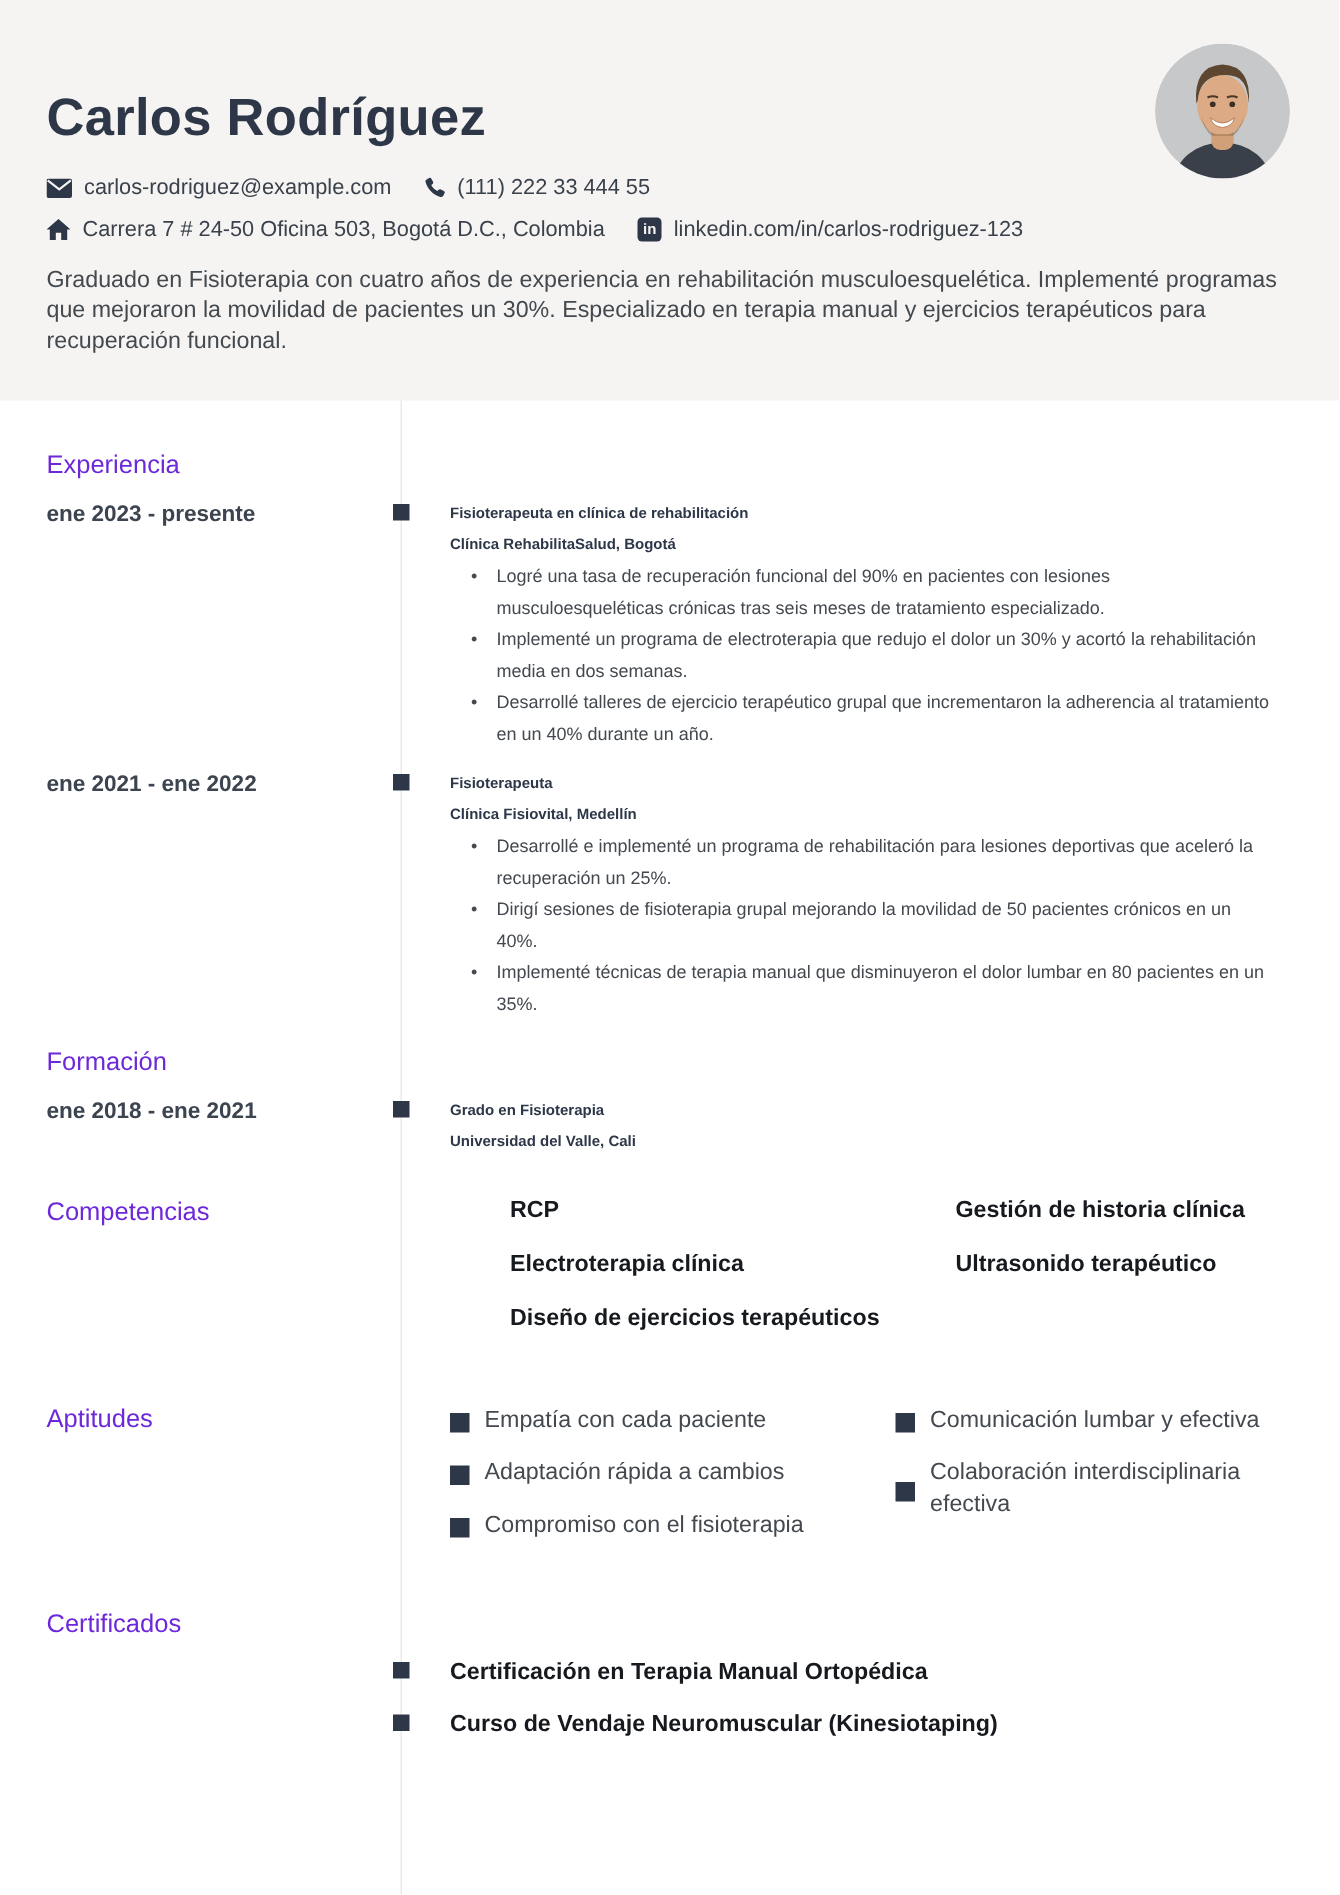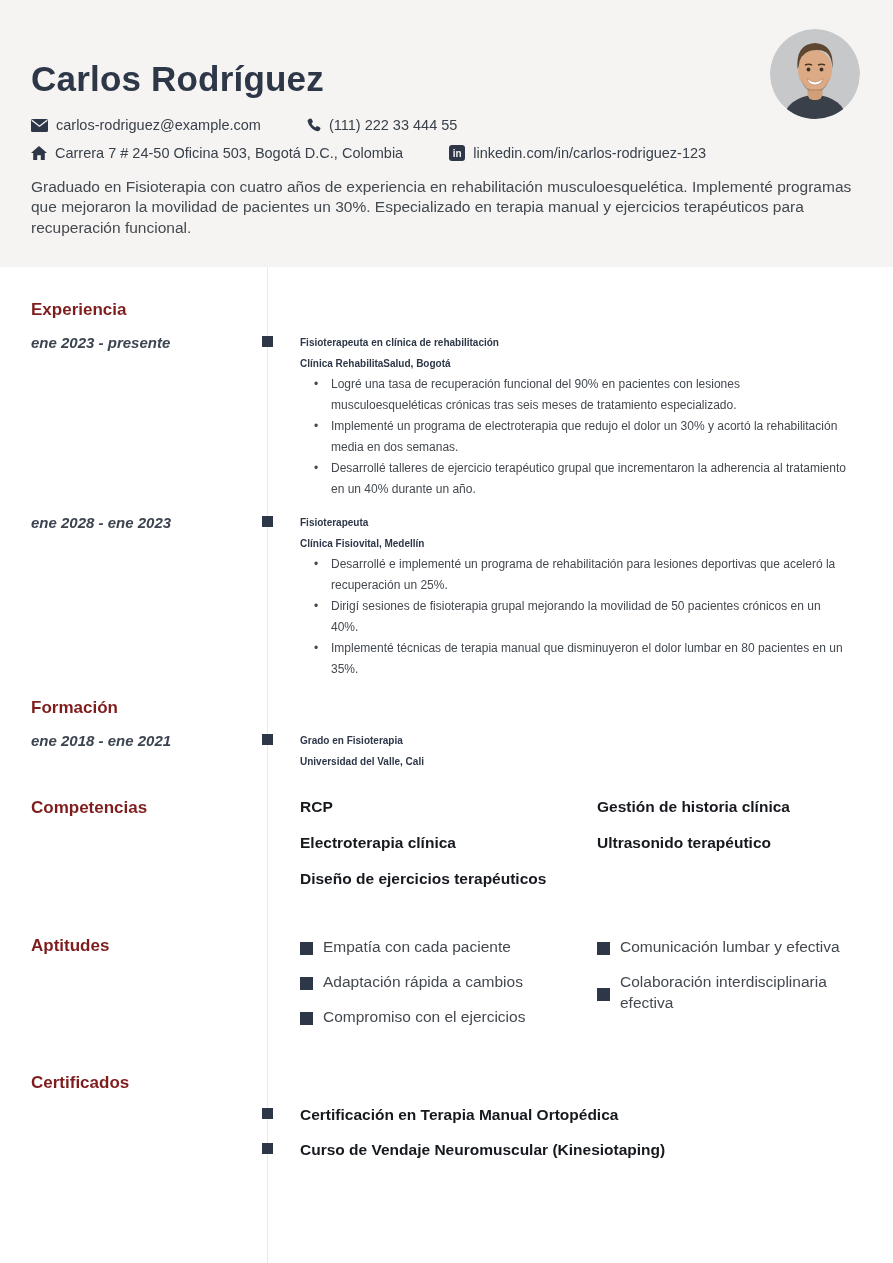--- a/index.html
+++ b/index.html
@@ -3,54 +3,54 @@
 <meta charset="utf-8">
 <style>
   * { box-sizing: border-box; }
   html, body { margin: 0; padding: 0; background: #ffffff; }
   body { font-family: "Liberation Sans", "DejaVu Sans", sans-serif; color: #43494f; }
   .page { width: 893px; height: 1263px; background: #ffffff; overflow: hidden; position: relative; }
 
   
   .header { background: #f5f4f2; height: 267px; padding: 61px 32px 0 31px; position: relative; }
   .name { font-size: 35px; font-weight: 700; color: #2d3748; line-height: 36px; margin: 0 0 20px 0; letter-spacing: 0.2px; }
-  .contact-row { display: flex; align-items: center; font-size: 14.5px; color: #3a414b; margin-bottom: 12px; gap: 24px; }
+  .contact-row { display: flex; align-items: center; font-size: 14.5px; color: #3a414b; margin-bottom: 12px; }
   .contact-item { display: flex; align-items: center; }
   .contact-item + .contact-item { margin-left: 22px; }
   .contact-item .ico { display: inline-flex; margin-right: 8px; flex: none; }
   .li-badge { width: 16px; height: 16px; background: #2d3748; border-radius: 3px; color: #f5f4f2;
               font-size: 10px; font-weight: 700; display: inline-flex; align-items: center; justify-content: center; }
   .summary { font-size: 15.5px; line-height: 20.5px; color: #43494f; width: 833px; }
   .avatar { position: absolute; top: 29px; right: 33px; width: 90px; height: 90px; border-radius: 50%; overflow: hidden; }
 
   
   .content { position: relative; padding-top: 33px; height: 996px; }
   .content::before { content: ""; position: absolute; left: 267px; top: 0; width: 1px; height: 100%; background: #eceae7; }
   .row { display: flex; align-items: flex-start; }
   .lcol { width: 268px; flex: none; padding-left: 31px; padding-right: 12px; }
   .rcol { flex: 1; padding-left: 32px; padding-right: 42px; position: relative; }
-  .section-title { font-size: 17px; font-weight: 700; color: #7f1d1d; line-height: 20px; }
+  .section-title { font-size: 17px; font-weight: 400; color: #6d28d9; line-height: 20px; }
   .label-row { margin-bottom: 12px; }
-  .dates { font-size: 15px; font-weight: 700; color: #3c4450; line-height: 20px; padding-top: 1px; font-style: italic; }
+  .dates { font-size: 15px; font-weight: 700; color: #3c4450; line-height: 20px; padding-top: 1px; }
   .marker { position: absolute; left: -6px; top: 4px; width: 11px; height: 11px; background: #2d3748; }
   .entry { margin-bottom: 12px; }
   .role, .org { font-size: 10px; font-weight: 700; color: #2d3748; line-height: 21px; }
   ul.bullets { margin: 0; padding: 0; list-style: none; }
   ul.bullets li { position: relative; padding-left: 31px; font-size: 12px; line-height: 21px; color: #43494f; }
   ul.bullets li::before { content: "\2022"; position: absolute; left: 14px; top: 0; color: #43494f; }
 
   .gap-edu { margin-top: 18px; }
   .gap-skills { margin-top: 26px; }
   .gap-apt { margin-top: 30px; }
   .gap-cert { margin-top: 32px; }
 
   .twocol { display: flex; }
   .tcol1 { width: 297px; flex: none; }
   .tcol2 { flex: 1; }
-  .skill { font-size: 15.5px; font-weight: 700; color: #16191e; line-height: 18px; margin-bottom: 18px; }
+  .skill { font-size: 15.5px; font-weight: 700; color: #16191e; line-height: 18px; margin-bottom: 18px; margin-left: 40px; }
   .apt { display: flex; font-size: 15.5px; color: #43494f; line-height: 21px; margin-bottom: 14px; align-items: center; }
   .apt .sq { width: 13px; height: 13px; background: #2d3748; margin: 4px 10px 0 0; flex: none; }
   .cert-row { margin-bottom: 16px; }
   .cert-text { font-size: 15.5px; font-weight: 700; color: #16191e; line-height: 19px; }
 </style>
 </head>
 <body>
 
 <div class="page">
 
@@ -133,21 +133,21 @@
         <ul class="bullets">
           <li>Logré una tasa de recuperación funcional del 90% en pacientes con lesiones musculoesqueléticas crónicas tras seis meses de tratamiento especializado.</li>
           <li>Implementé un programa de electroterapia que redujo el dolor un 30% y acortó la rehabilitación media en dos semanas.</li>
           <li>Desarrollé talleres de ejercicio terapéutico grupal que incrementaron la adherencia al tratamiento en un 40% durante un año.</li>
         </ul>
       </div>
     </div>
 
     <div class="row entry">
       <div class="lcol">
-          <div class="dates">ene 2028 - ene 2023</div>
+          <div class="dates">ene 2021 - ene 2022</div>
         </div>
       <div class="rcol">
         <span class="marker"></span>
         <div class="role">Fisioterapeuta</div>
         <div class="org">Clínica Fisiovital, Medellín</div>
         <ul class="bullets">
           <li>Desarrollé e implementé un programa de rehabilitación para lesiones deportivas que aceleró la recuperación un 25%.</li>
           <li>Dirigí sesiones de fisioterapia grupal mejorando la movilidad de 50 pacientes crónicos en un 40%.</li>
           <li>Implementé técnicas de terapia manual que disminuyeron el dolor lumbar en 80 pacientes en un 35%.</li>
         </ul>
@@ -201,21 +201,21 @@
             <div class="apt">
                 <span class="sq"></span>
                 <span>Empatía con cada paciente</span>
               </div>
             <div class="apt">
                 <span class="sq"></span>
                 <span>Adaptación rápida a cambios</span>
               </div>
             <div class="apt">
                 <span class="sq"></span>
-                <span>Compromiso con el ejercicios</span>
+                <span>Compromiso con el fisioterapia</span>
               </div>
           </div>
           <div class="tcol2">
             <div class="apt">
                 <span class="sq"></span>
                 <span>Comunicación lumbar y efectiva</span>
               </div>
             <div class="apt">
                 <span class="sq"></span>
                 <span>Colaboración interdisciplinaria efectiva</span>

